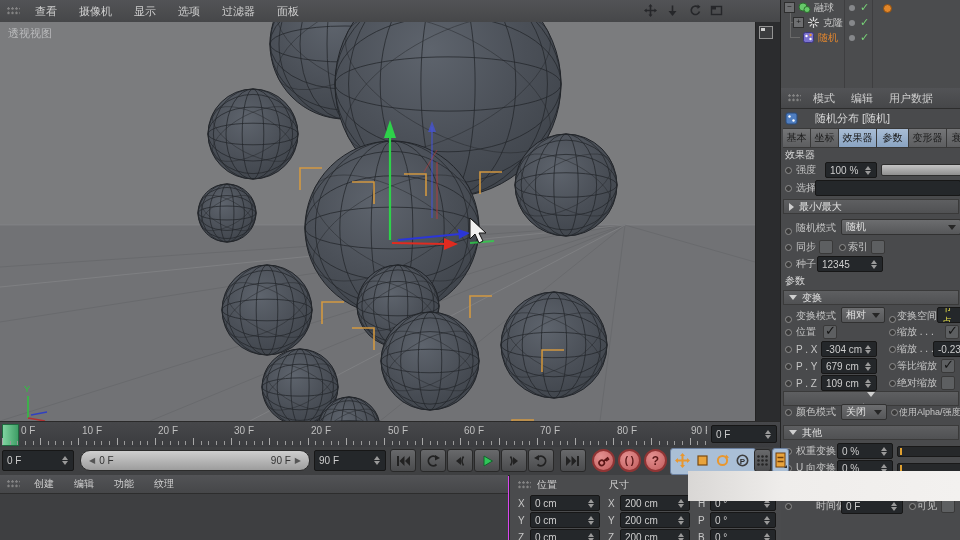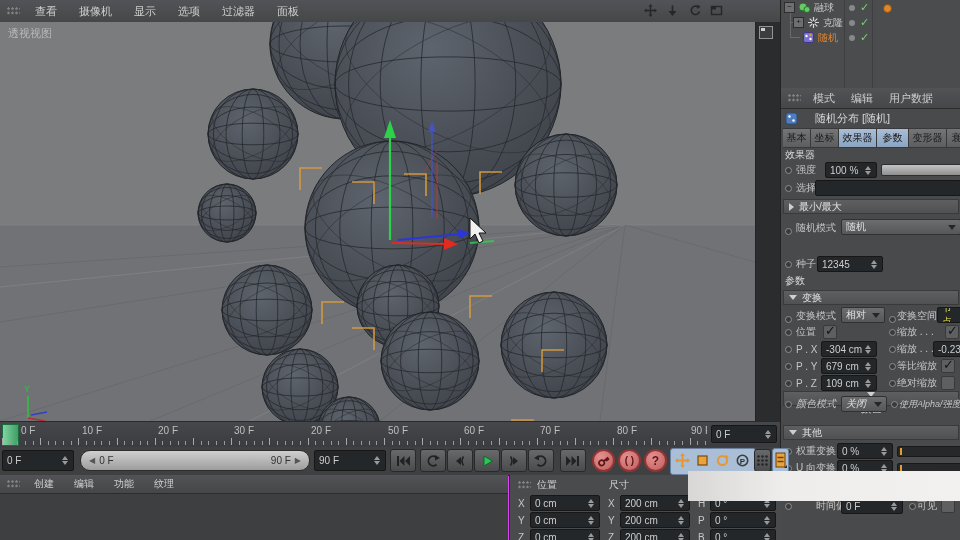--- a/index.html
+++ b/index.html
@@ -277,20 +277,28 @@
     </div>
 
     <div class="row" style="left:4px;top:131px;width:172px;align-items:flex-end;">
       <div class="pdot"></div>
       <span class="lbl">随机模式</span>
       <div class="dd" style="position:absolute;left:56px;width:120px;">
         <span>随机</span>
       </div>
     </div>
 
+    <div class="row" style="left:4px;top:151px;width:172px;">
+      <div class="pdot"></div>
+      <span class="lbl">同步</span>
+      <div class="chk" style="position:absolute;left:34px;"></div>
+      <div class="pdot" style="position:absolute;left:54px;"></div>
+      <span class="lbl" style="position:absolute;left:63px;">索引</span>
+      <div class="chk" style="position:absolute;left:86px;"></div>
+    </div>
 
     <div class="row" style="left:4px;top:168px;width:172px;">
       <div class="pdot"></div>
       <span class="lbl">种子</span>
       <div class="fld" style="position:absolute;left:32px;width:66px;">
         <span>12345</span>
           <div class="spin"></div>
       </div>
     </div>
 
@@ -355,21 +363,21 @@
       <div class="pdot" style="position:absolute;left:104px;"></div>
       <span class="lbl" style="position:absolute;left:112px;">绝对缩放</span>
       <div class="chk" style="position:absolute;left:156px;"></div>
     </div>
 
     <div class="abs secbar" style="left:2px;top:303px;width:176px;flex-direction:column;">
       <div class="arr-d"></div>
       <span>颜色</span>
     </div>
 
-    <div class="row" style="left:4px;top:308px;width:172px;font-style:italic;">
+    <div class="row" style="left:4px;top:316px;width:172px;">
       <div class="pdot"></div>
       <span class="lbl">颜色模式</span>
       <div class="dd" style="position:absolute;left:56px;width:46px;">
         <span>关闭</span>
       </div>
       <div class="pdot" style="position:absolute;left:106px;"></div>
       <span class="lbl" style="position:absolute;left:114px;width:64px;font-size:9px;overflow:hidden;">使用Alpha/强度</span>
     </div>
 
     <div class="abs secbar" style="left:2px;top:337px;width:176px;">

